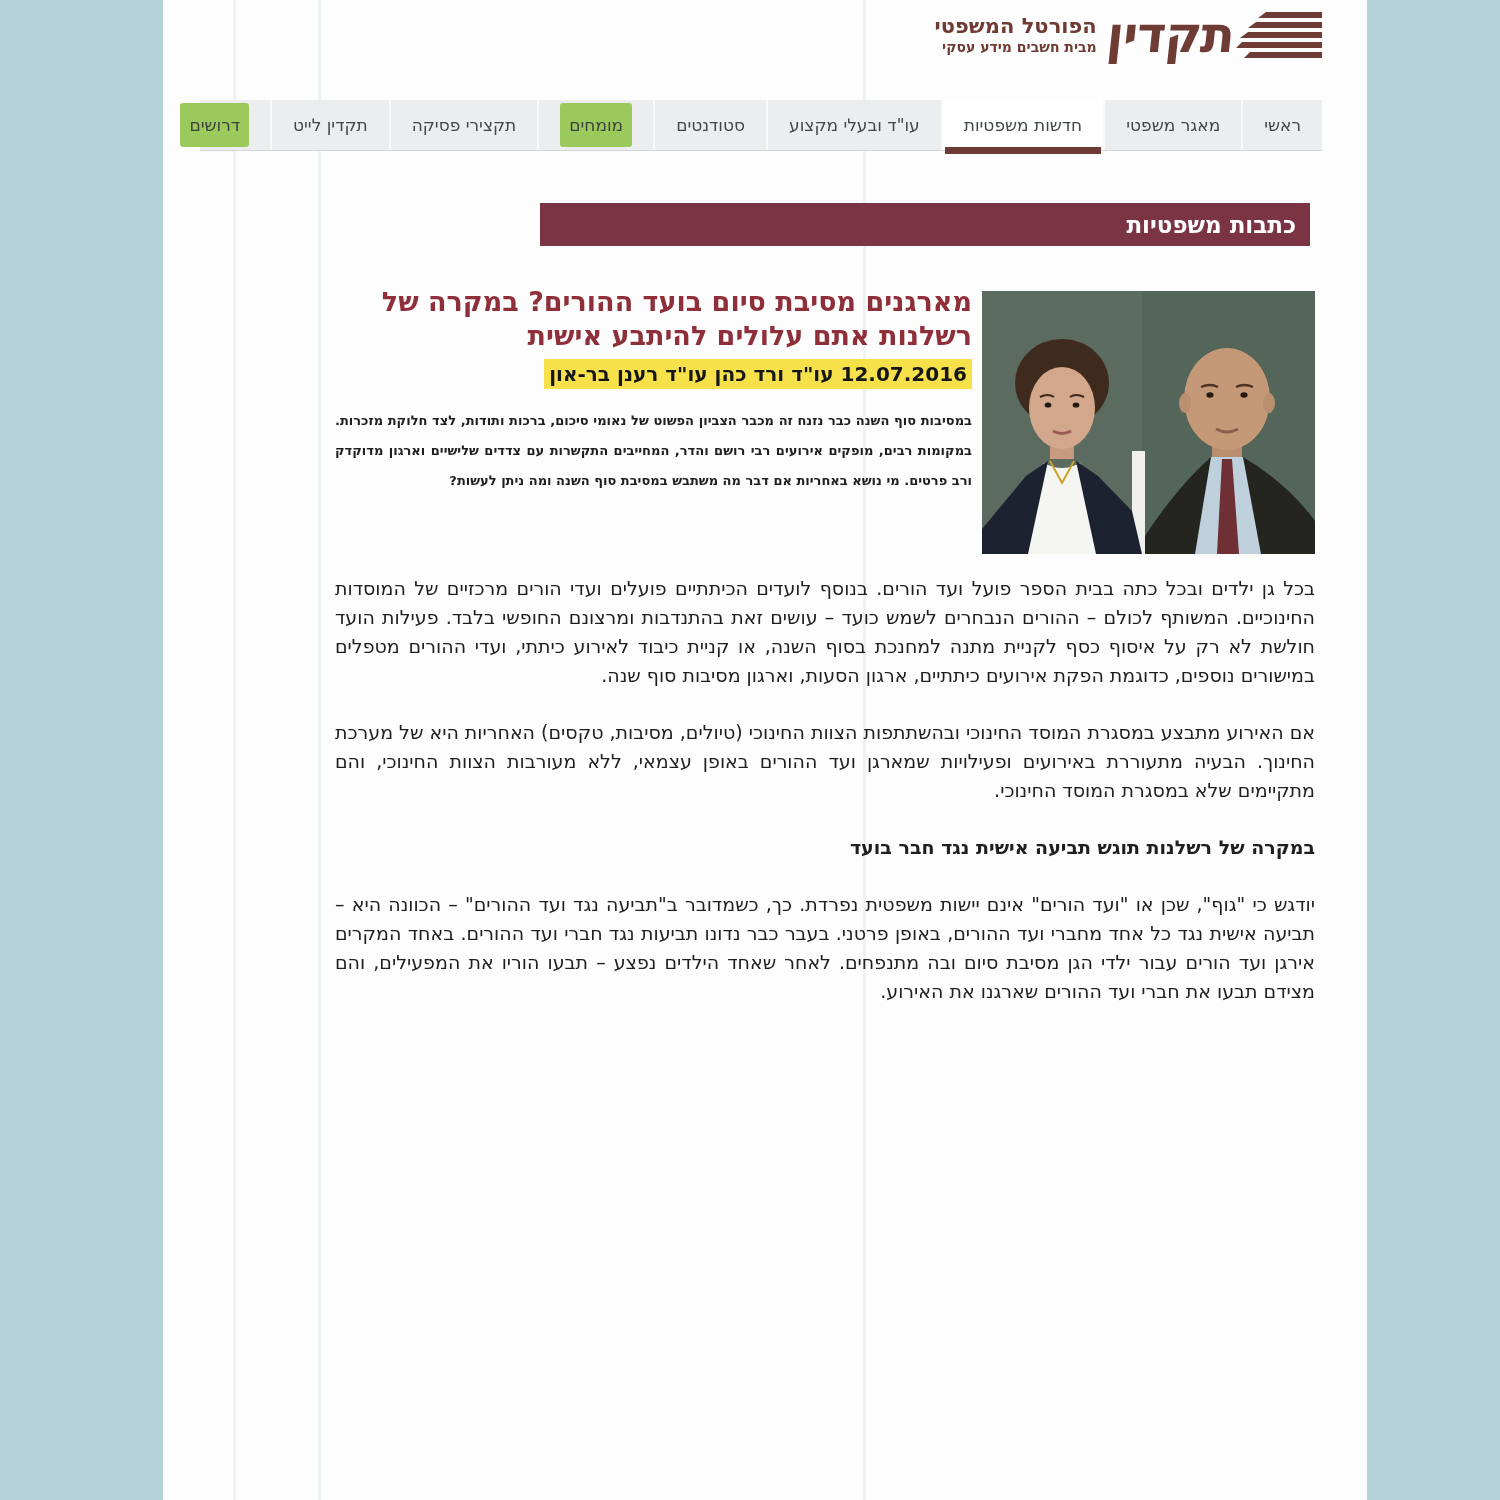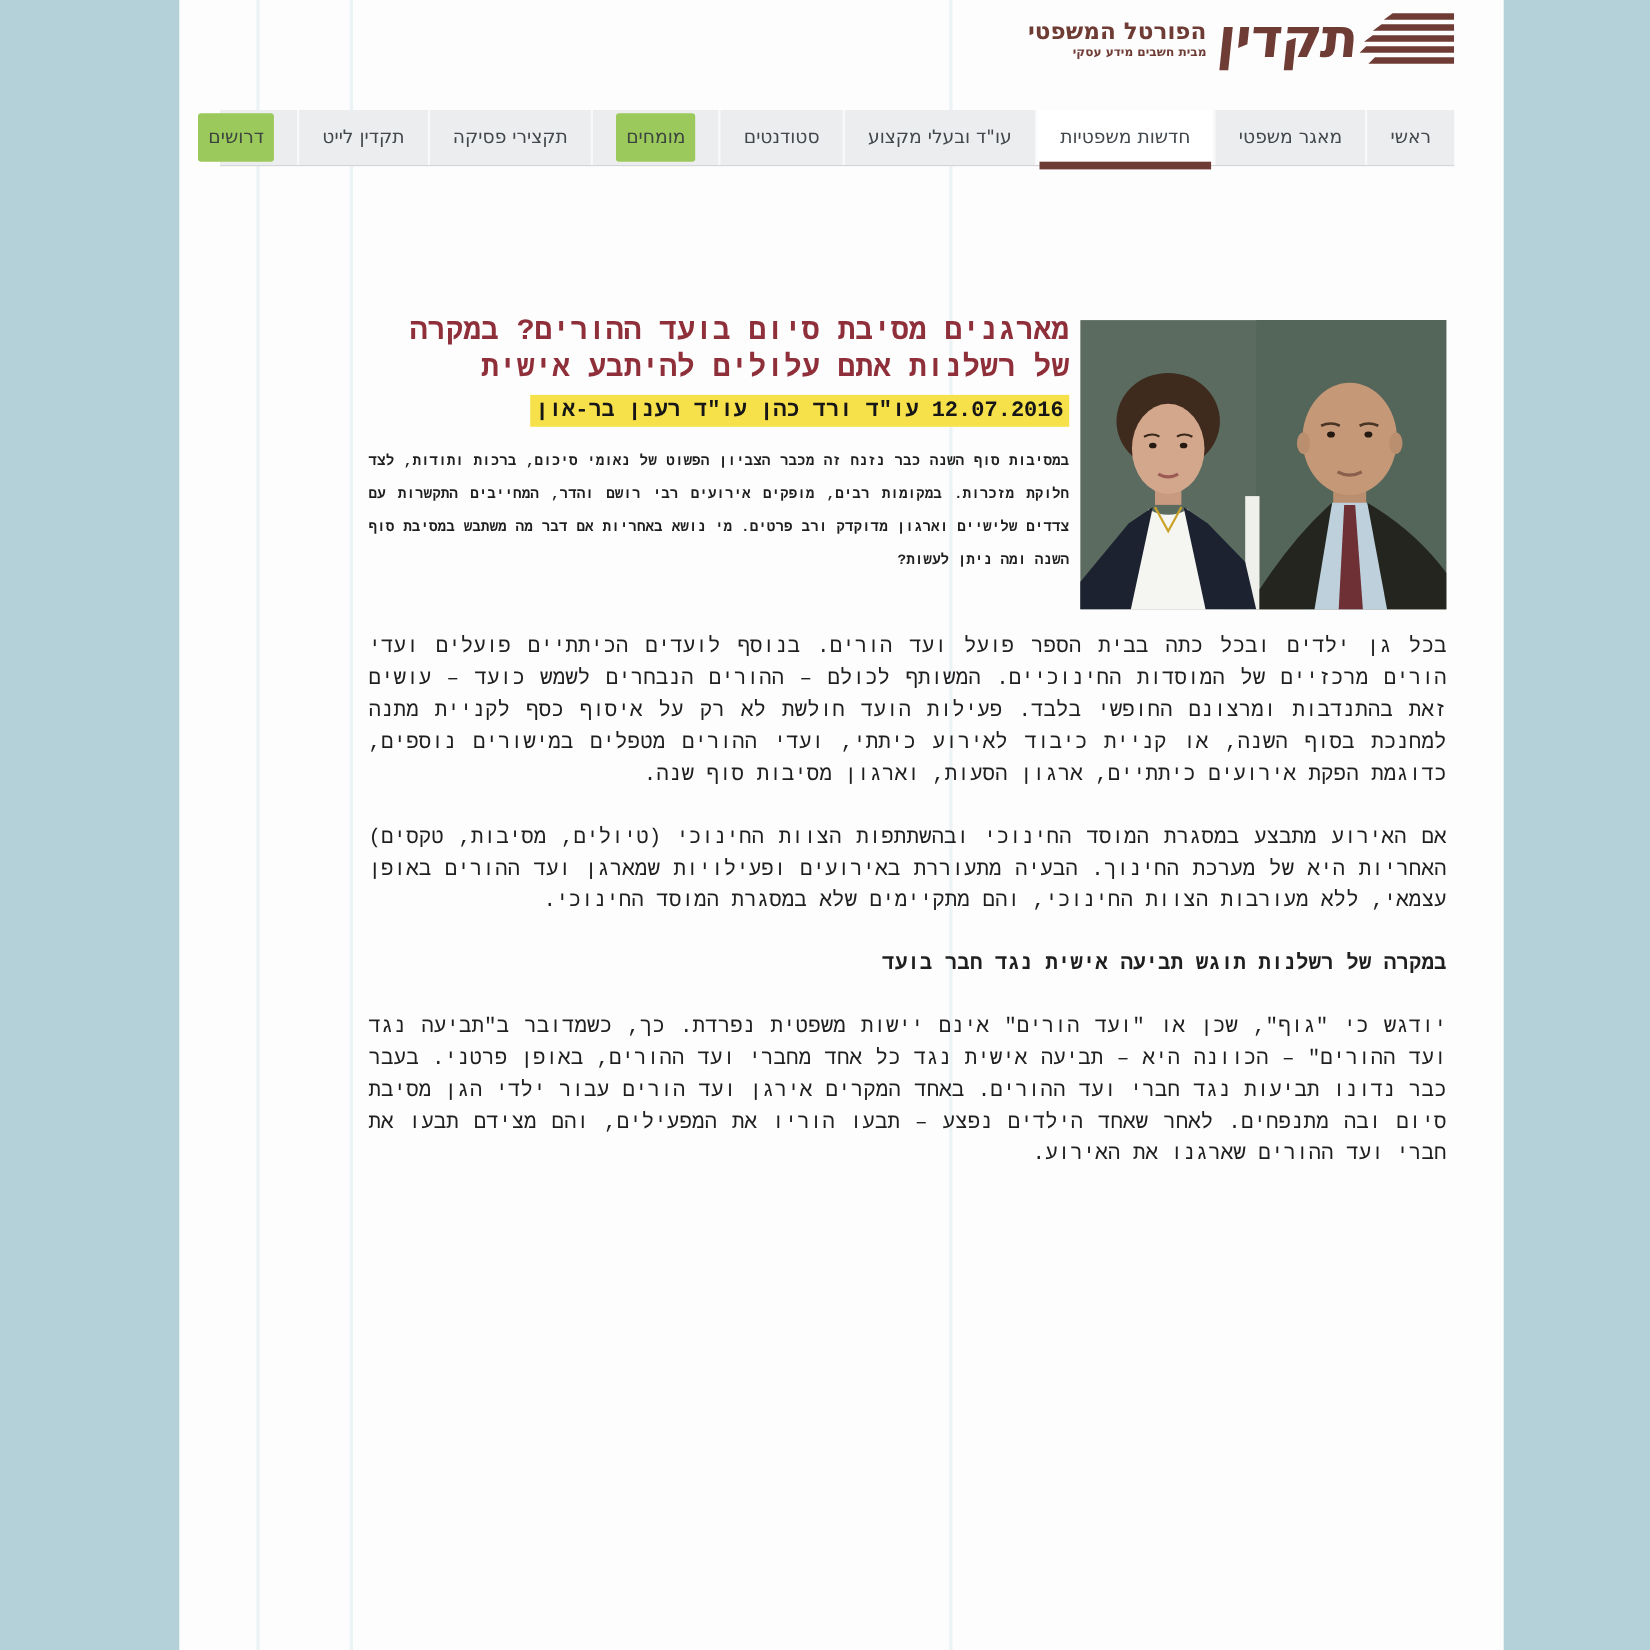--- a/index.html
+++ b/index.html
@@ -7,35 +7,35 @@
   .canvas{position:relative;width:1500px;height:1500px;background:#b4d1da;overflow:hidden;direction:rtl;}
   .page{position:absolute;left:163px;top:0;width:1204px;height:1500px;background:#fdfdfd;}
   .streak{position:absolute;top:0;bottom:0;width:3px;background:rgba(176,208,220,0.22);pointer-events:none;}
 
   
   .logo{position:absolute;top:6px;right:45px;display:flex;align-items:center;color:#6f3c35;}
   .logo-lines{width:86px;height:58px;flex:none;}
   .logo-mark{font-size:50px;font-weight:bold;letter-spacing:-1px;transform:skewX(-6deg);margin:0 2px 0 10px;line-height:58px;}
   .logo-text{text-align:right;line-height:1.25;}
   .logo-text .l1{font-size:21px;font-weight:bold;}
-  .logo-text .l2{font-size:11px;font-weight:bold;}
+  .logo-text .l2{font-size:14px;font-weight:bold;}
 
   
   .nav{position:absolute;top:100px;left:37px;right:45px;height:50px;background:#ecedef;border-bottom:1px solid #d3d6d8;display:flex;align-items:stretch;}
   .tab{display:flex;align-items:center;padding:0 21px;font-size:17px;color:#42474c;border-left:2px solid #f8f9fa;white-space:nowrap;cursor:pointer;}
   .tab:last-child{border-left:none;}
   .tab.active{background:#ffffff;position:relative;}
   .tab.active::after{content:"";position:absolute;left:2px;right:2px;bottom:-4px;height:7px;background:#6f3c35;}
   .tab .badge{background:#9cc95b;padding:12px 9px;border-radius:3px;color:#3c4440;}
 
   
   .banner{position:absolute;top:203px;left:377px;width:770px;height:43px;background:#7a3443;color:#ffffff;display:flex;align-items:center;padding-right:14px;box-sizing:border-box;font-size:23px;font-weight:bold;}
 
   
-  .article{position:absolute;top:285px;right:52px;width:980px;color:#1f1f1f;font-family:Liberation Mono, monospace;}
+  .article{position:absolute;top:285px;right:52px;width:980px;color:#1f1f1f;}
   .art-head{display:flex;gap:10px;align-items:flex-start;}
   .photo{flex:none;width:333px;height:263px;margin-top:6px;}
   .head-text{flex:1;min-width:0;}
   .title{font-size:27px;line-height:34px;font-weight:bold;color:#8e2f3a;text-align:right;margin:0;}
   .dateline{margin-top:9px;font-size:20px;font-weight:bold;color:#161616;}
   .hl{background:#f7e14b;padding:3px 5px;box-decoration-break:clone;}
   .lead{margin-top:20px;font-size:13px;line-height:30px;font-weight:bold;text-align:justify;text-align-last:right;}
   .body-copy{margin-top:20px;}
   .body-copy p{font-size:19px;line-height:29px;text-align:justify;text-align-last:right;margin:0 0 28px 0;}
   .subhead{font-size:19px;line-height:29px;font-weight:bold;margin:2px 0 28px 0;text-align:right;}
@@ -87,20 +87,23 @@
           <span>תקצירי פסיקה</span>
         </div>
       <div class="tab">
           <span>תקדין לייט</span>
         </div>
       <div class="tab">
           <span class="badge">דרושים</span>
         </div>
     </nav>
 
+    <div class="banner">
+      <span>כתבות משפטיות</span>
+    </div>
 
     <article class="article">
       <div class="art-head">
 
         <svg class="photo" viewBox="0 0 333 263">
           <rect width="333" height="263" fill="#5b6b60"></rect>
           <rect x="160" width="173" height="263" fill="#546559"></rect>
           <rect x="150" y="160" width="13" height="103" fill="#efefec"></rect>
 
           <g>

